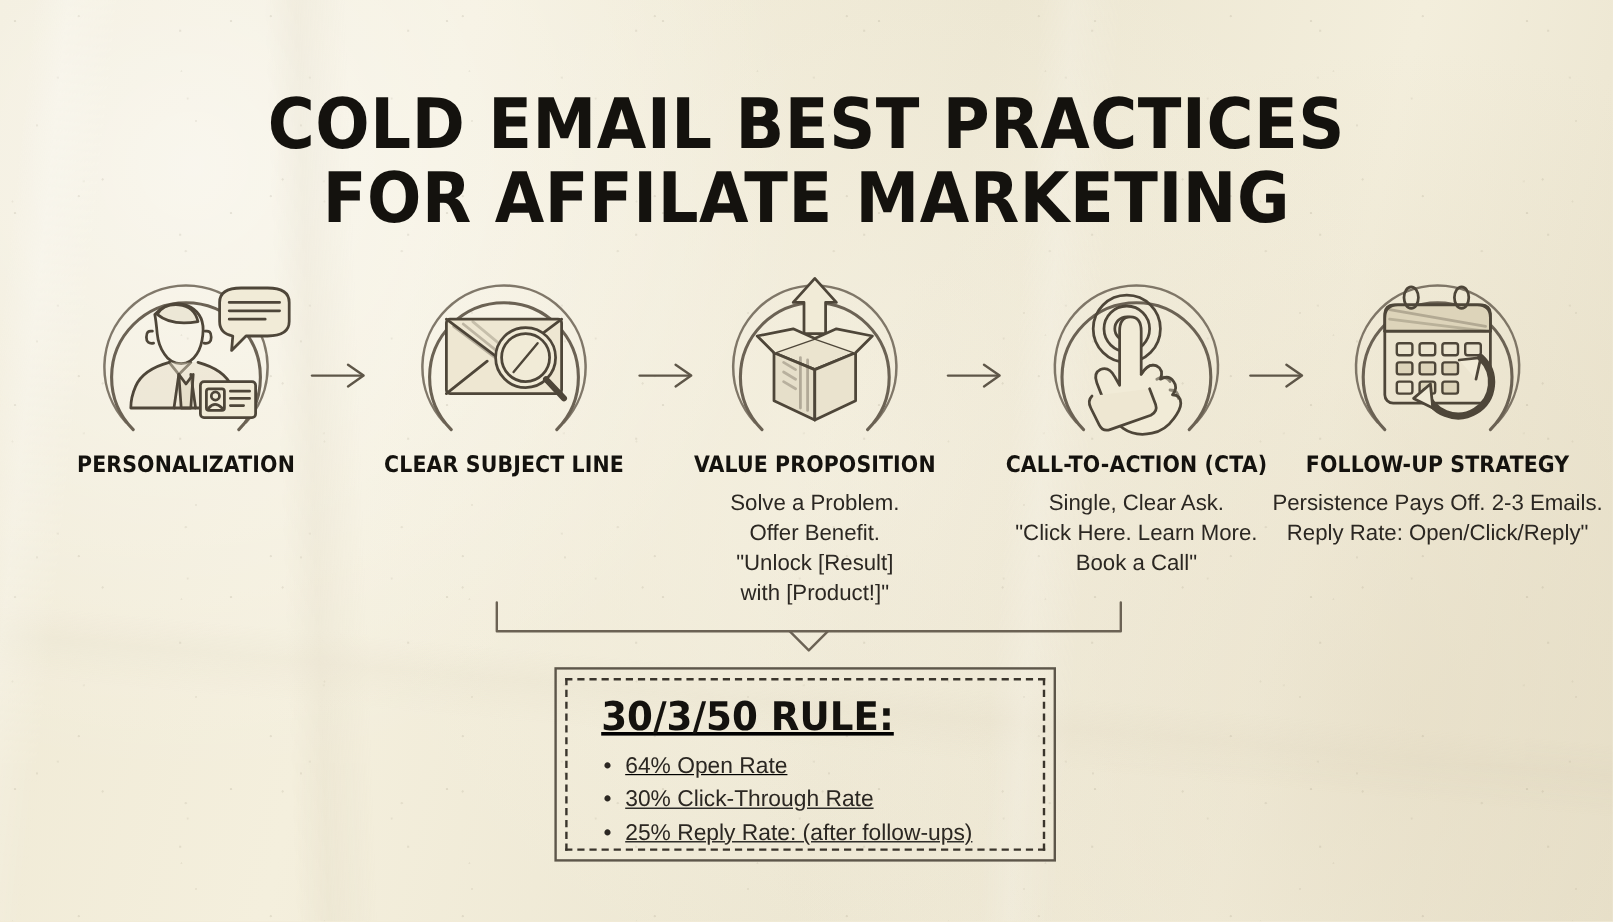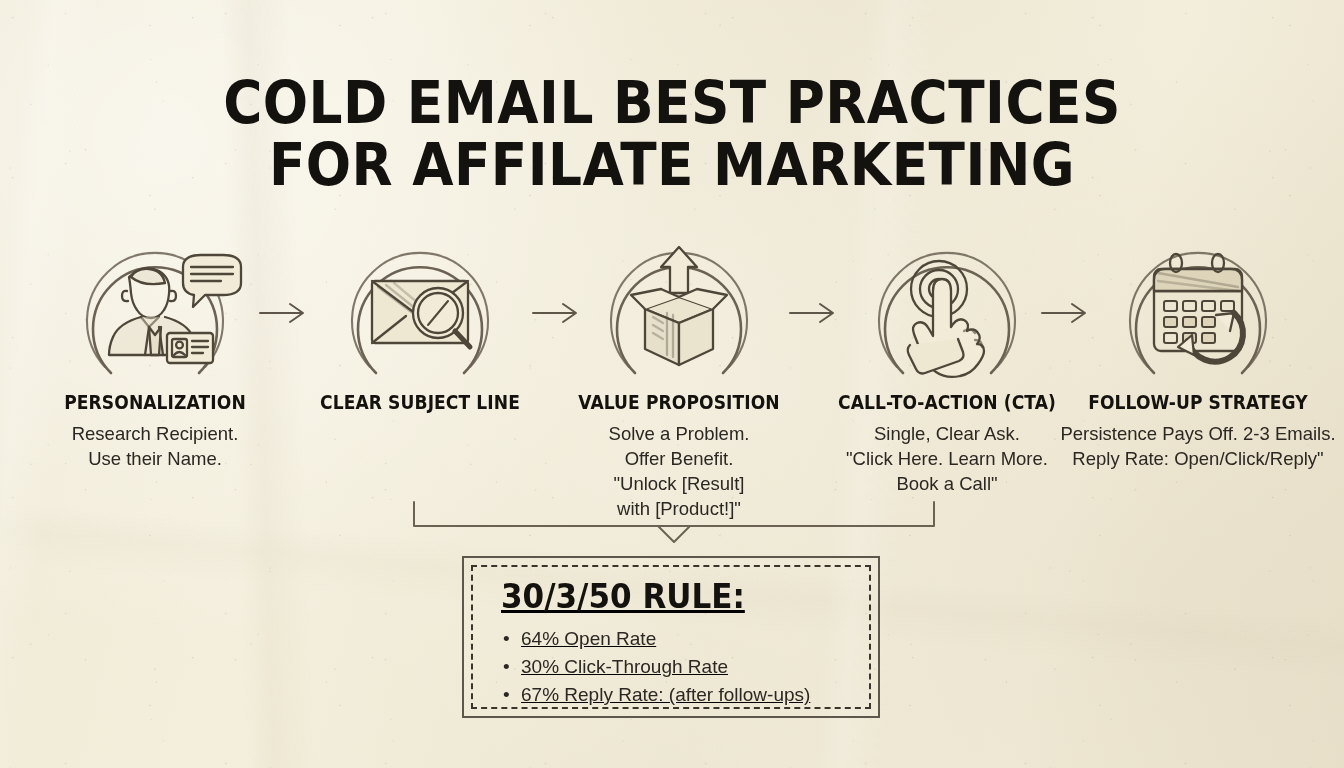--- a/index.html
+++ b/index.html
@@ -80,21 +80,21 @@
     line-height: 62px;
     letter-spacing: 0.5px;
     color: #14120e;
     transform: scaleX(0.92);
     white-space: nowrap;
   }
 
   
   #steps {
     position: absolute;
-    top: 233px;
+    top: 218px;
     left: 0;
     width: 1298px;
     height: 300px;
     z-index: 4;
   }
   .step {
     position: absolute;
     top: 0;
     text-align: center;
   }
@@ -230,24 +230,20 @@
             <rect x="117" y="106" width="15" height="18" rx="2"></rect>
             <circle cx="124.5" cy="112" r="3.4"></circle>
             <path d="M119 122 q5 -6 11 0"></path>
             <path d="M137 108 h16 M137 114 h16 M137 120 h11"></path>
             <path d="M128 34 q0 -12 18 -12 h22 q18 0 18 12 v16 q0 12 -18 12 h-18 l-12 12 l1 -12 q-11 -2 -11 -12 z" fill="#f1ebd7"></path>
             <path d="M136 34 h42 M136 41 h42 M136 48 h30"></path>
           </g>
         </svg>
       </div>
       <div class="step-title">PERSONALIZATION</div>
-      <div class="step-body">
-        <span>Research Recipient.</span>
-        <span>Use their Name.</span>
-      </div>
     </div>
 
     <div class="step" style="left:288px; width:264px;">
       <div class="step-icon-wrap">
         <svg width="200" height="152" viewBox="0 0 200 152" fill="none" stroke="#6b6254" stroke-width="2.6" stroke-linecap="round" stroke-linejoin="round">
           <g>
             <path d="M56 140 A 62 62 0 1 1 144 140"></path>
             <path d="M50 134 A 68 68 0 1 1 150 134" stroke-width="2.1" opacity=".85"></path>
           </g>
           <g stroke="#4e4639" stroke-width="2.3">
@@ -384,18 +380,18 @@
     <path d="M14 2 V26 H534 V2"></path>
     <path d="M258 26 L274 42 L290 26"></path>
   </svg>
 
   <div id="rule-box">
     <div id="rule-inner">
       <div id="rule-heading">30/3/50 RULE:</div>
       <ul id="rule-list">
         <li>64% Open Rate</li>
         <li>30% Click-Through Rate</li>
-        <li>67% Reply Rate:    (after follow-ups)</li>
+        <li>25% Reply Rate:    (after follow-ups)</li>
       </ul>
     </div>
   </div>
 
 </div>
 
 </body></html>

